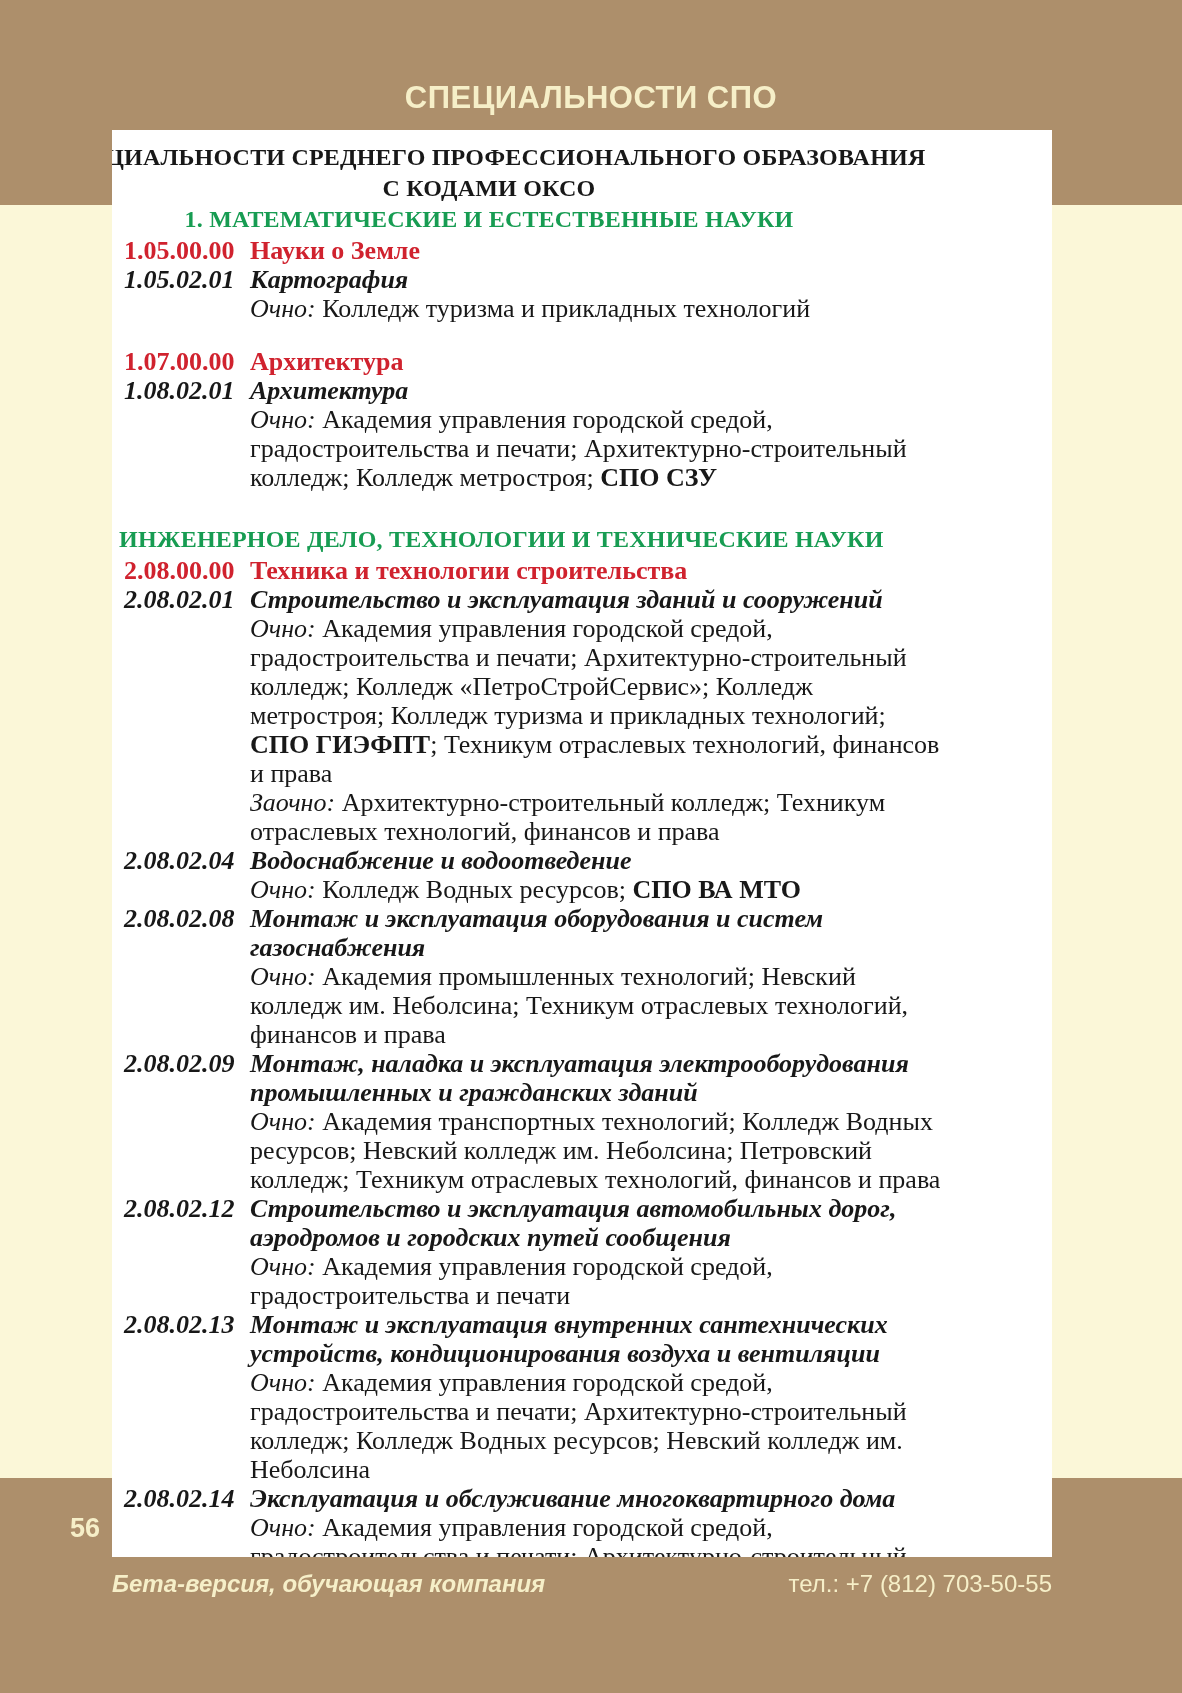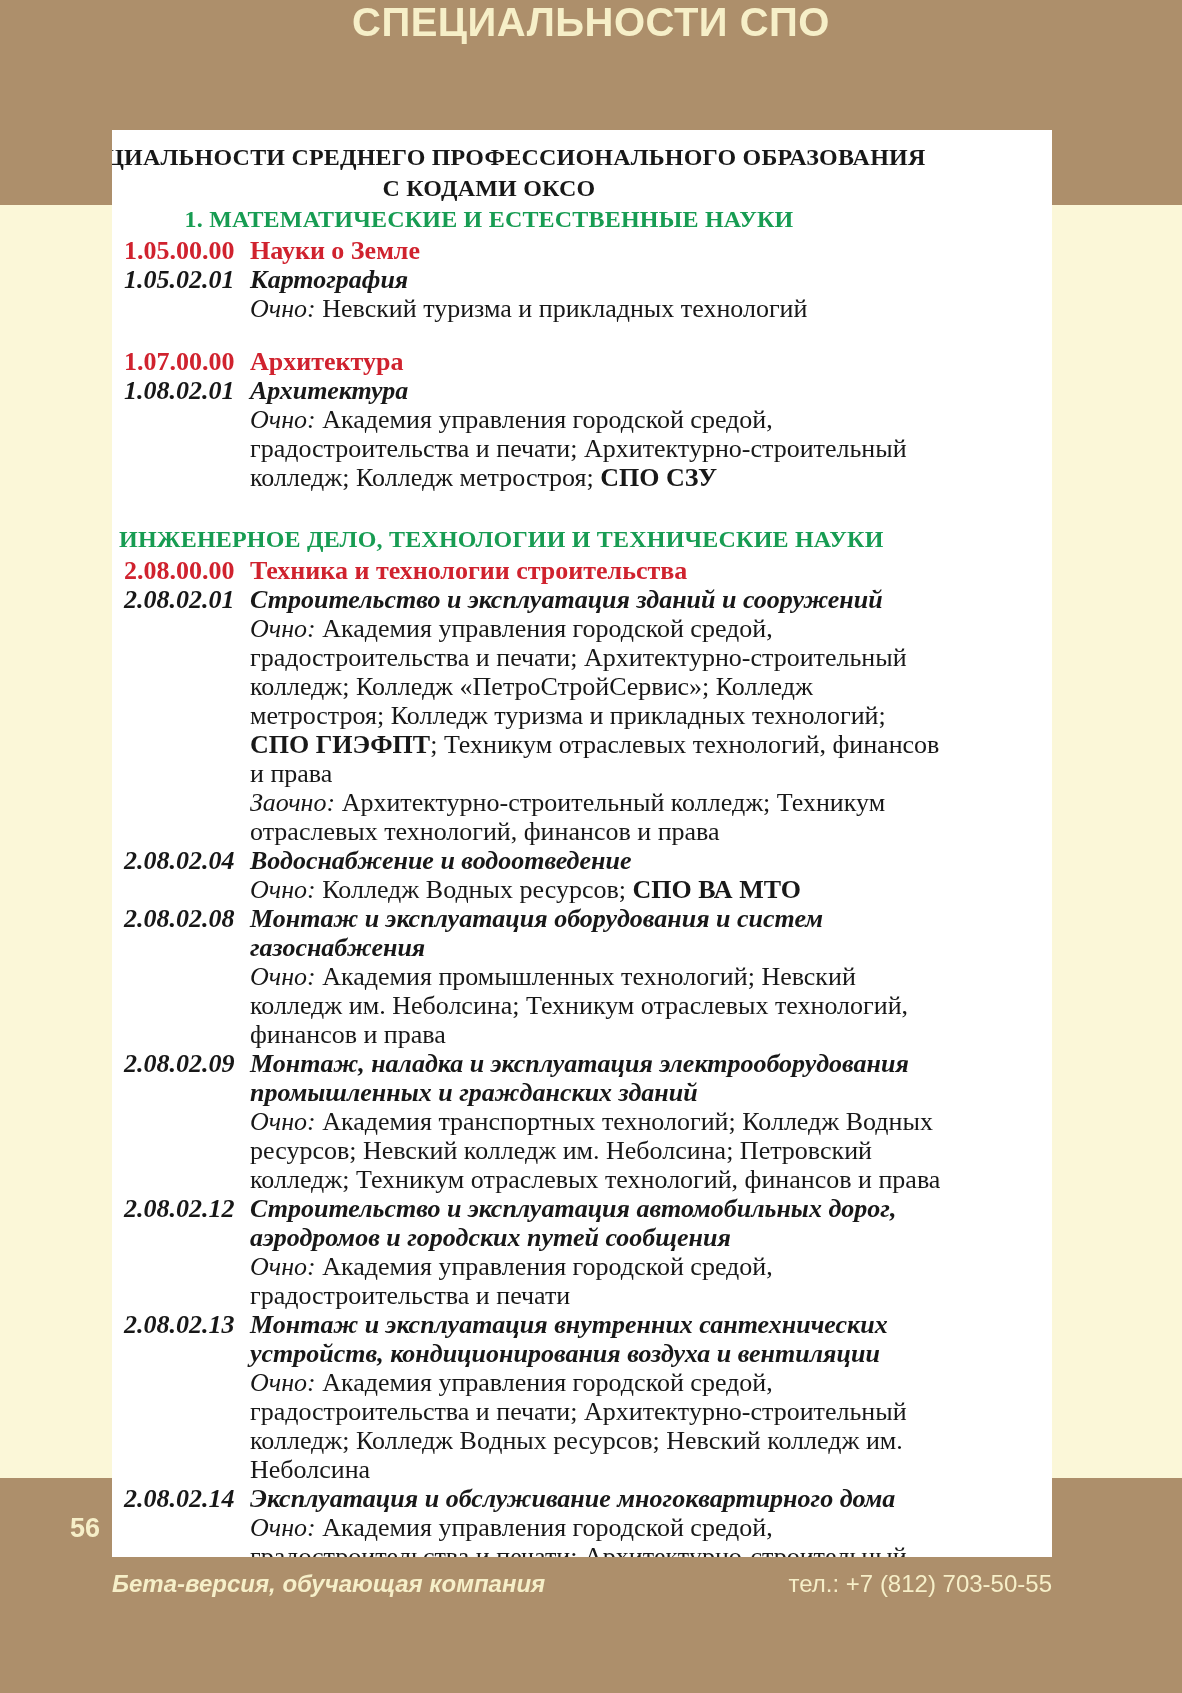--- a/index.html
+++ b/index.html
@@ -20,24 +20,25 @@
     background:var(--cream);
     overflow:hidden;
     font-family:"Liberation Serif", serif;
     color:var(--ink);
   }
   .band-top{
     position:absolute;left:0;top:0;width:100%;height:205px;
     background:var(--brown);
   }
   .banner-title{
+    padding-top:80px;
     text-align:center;
     font-family:"Liberation Sans", sans-serif;
     font-weight:bold;
-    font-size:40px;
+    font-size:31px;
     letter-spacing:.5px;
     color:var(--banner-text);
   }
   .band-bottom{
     position:absolute;left:0;bottom:0;width:100%;height:215px;
     background:var(--brown);
   }
   .page-number{
     position:absolute;left:70px;top:1513px;
     font-family:"Liberation Sans", sans-serif;
@@ -114,21 +115,21 @@
         <div class="entry group">
           <div class="code">1.05.00.00</div>
           <div class="body">
             <div class="name">Науки о Земле</div>
           </div>
         </div>
         <div class="entry spec">
           <div class="code">1.05.02.01</div>
           <div class="body">
             <div class="name">Картография</div>
-            <div class="detail"><span class="mode">Очно: </span><span>Невский туризма и прикладных технологий</span></div>
+            <div class="detail"><span class="mode">Очно: </span><span>Колледж туризма и прикладных технологий</span></div>
           </div>
         </div>
         <div class="entry group gap">
           <div class="code">1.07.00.00</div>
           <div class="body">
             <div class="name">Архитектура</div>
           </div>
         </div>
         <div class="entry spec">
           <div class="code">1.08.02.01</div>

